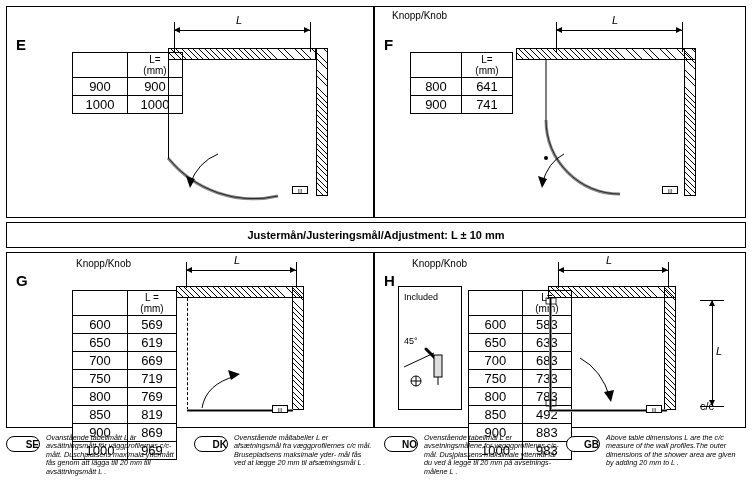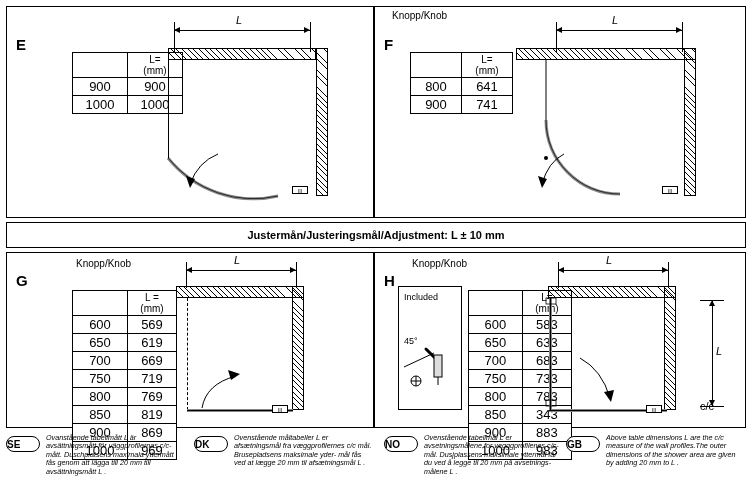--- a/index.html
+++ b/index.html
@@ -40,21 +40,21 @@
   .arrowU{position:absolute;width:0;height:0;border-left:3px solid transparent;border-right:3px solid transparent;border-bottom:6px solid #000;}
   .arrowD{position:absolute;width:0;height:0;border-left:3px solid transparent;border-right:3px solid transparent;border-top:6px solid #000;}
 
   .knobbox{position:absolute;width:16px;height:8px;border:1px solid #000;background:#fff;
      font-size:6px;text-align:center;line-height:8px;box-sizing:border-box;}
 
   
   .legend{position:absolute;top:434px;left:6px;width:740px;height:62px;}
   .lgcell{position:absolute;top:0;width:180px;height:62px;}
   .lgbadge{position:absolute;left:0;top:2px;width:34px;height:16px;border:1px solid #000;border-radius:9px;
-     font-size:10px;font-weight:bold;text-align:left;line-height:16px;box-sizing:border-box;background:#fff;}
+     font-size:10px;font-weight:bold;text-align:right;line-height:16px;box-sizing:border-box;background:#fff;}
   .lgtext{position:absolute;left:40px;top:0;width:138px;font-size:7.2px;line-height:8.4px;font-style:italic;}
 
   .included-box{position:absolute;border:1px solid #000;box-sizing:border-box;}
   .inc-label{position:absolute;font-size:9px;}
   .cc-label{position:absolute;font-size:11px;}
   svg{position:absolute;overflow:visible;}
 </style>
 </head>
 <body>
 
@@ -256,21 +256,21 @@
     <tr>
           <td>750</td>
           <td>733</td>
         </tr>
     <tr>
           <td>800</td>
           <td>783</td>
         </tr>
     <tr>
           <td>850</td>
-          <td>343</td>
+          <td>492</td>
         </tr>
     <tr>
           <td>900</td>
           <td>883</td>
         </tr>
     <tr>
           <td>1000</td>
           <td>983</td>
         </tr>
   </tbody>

